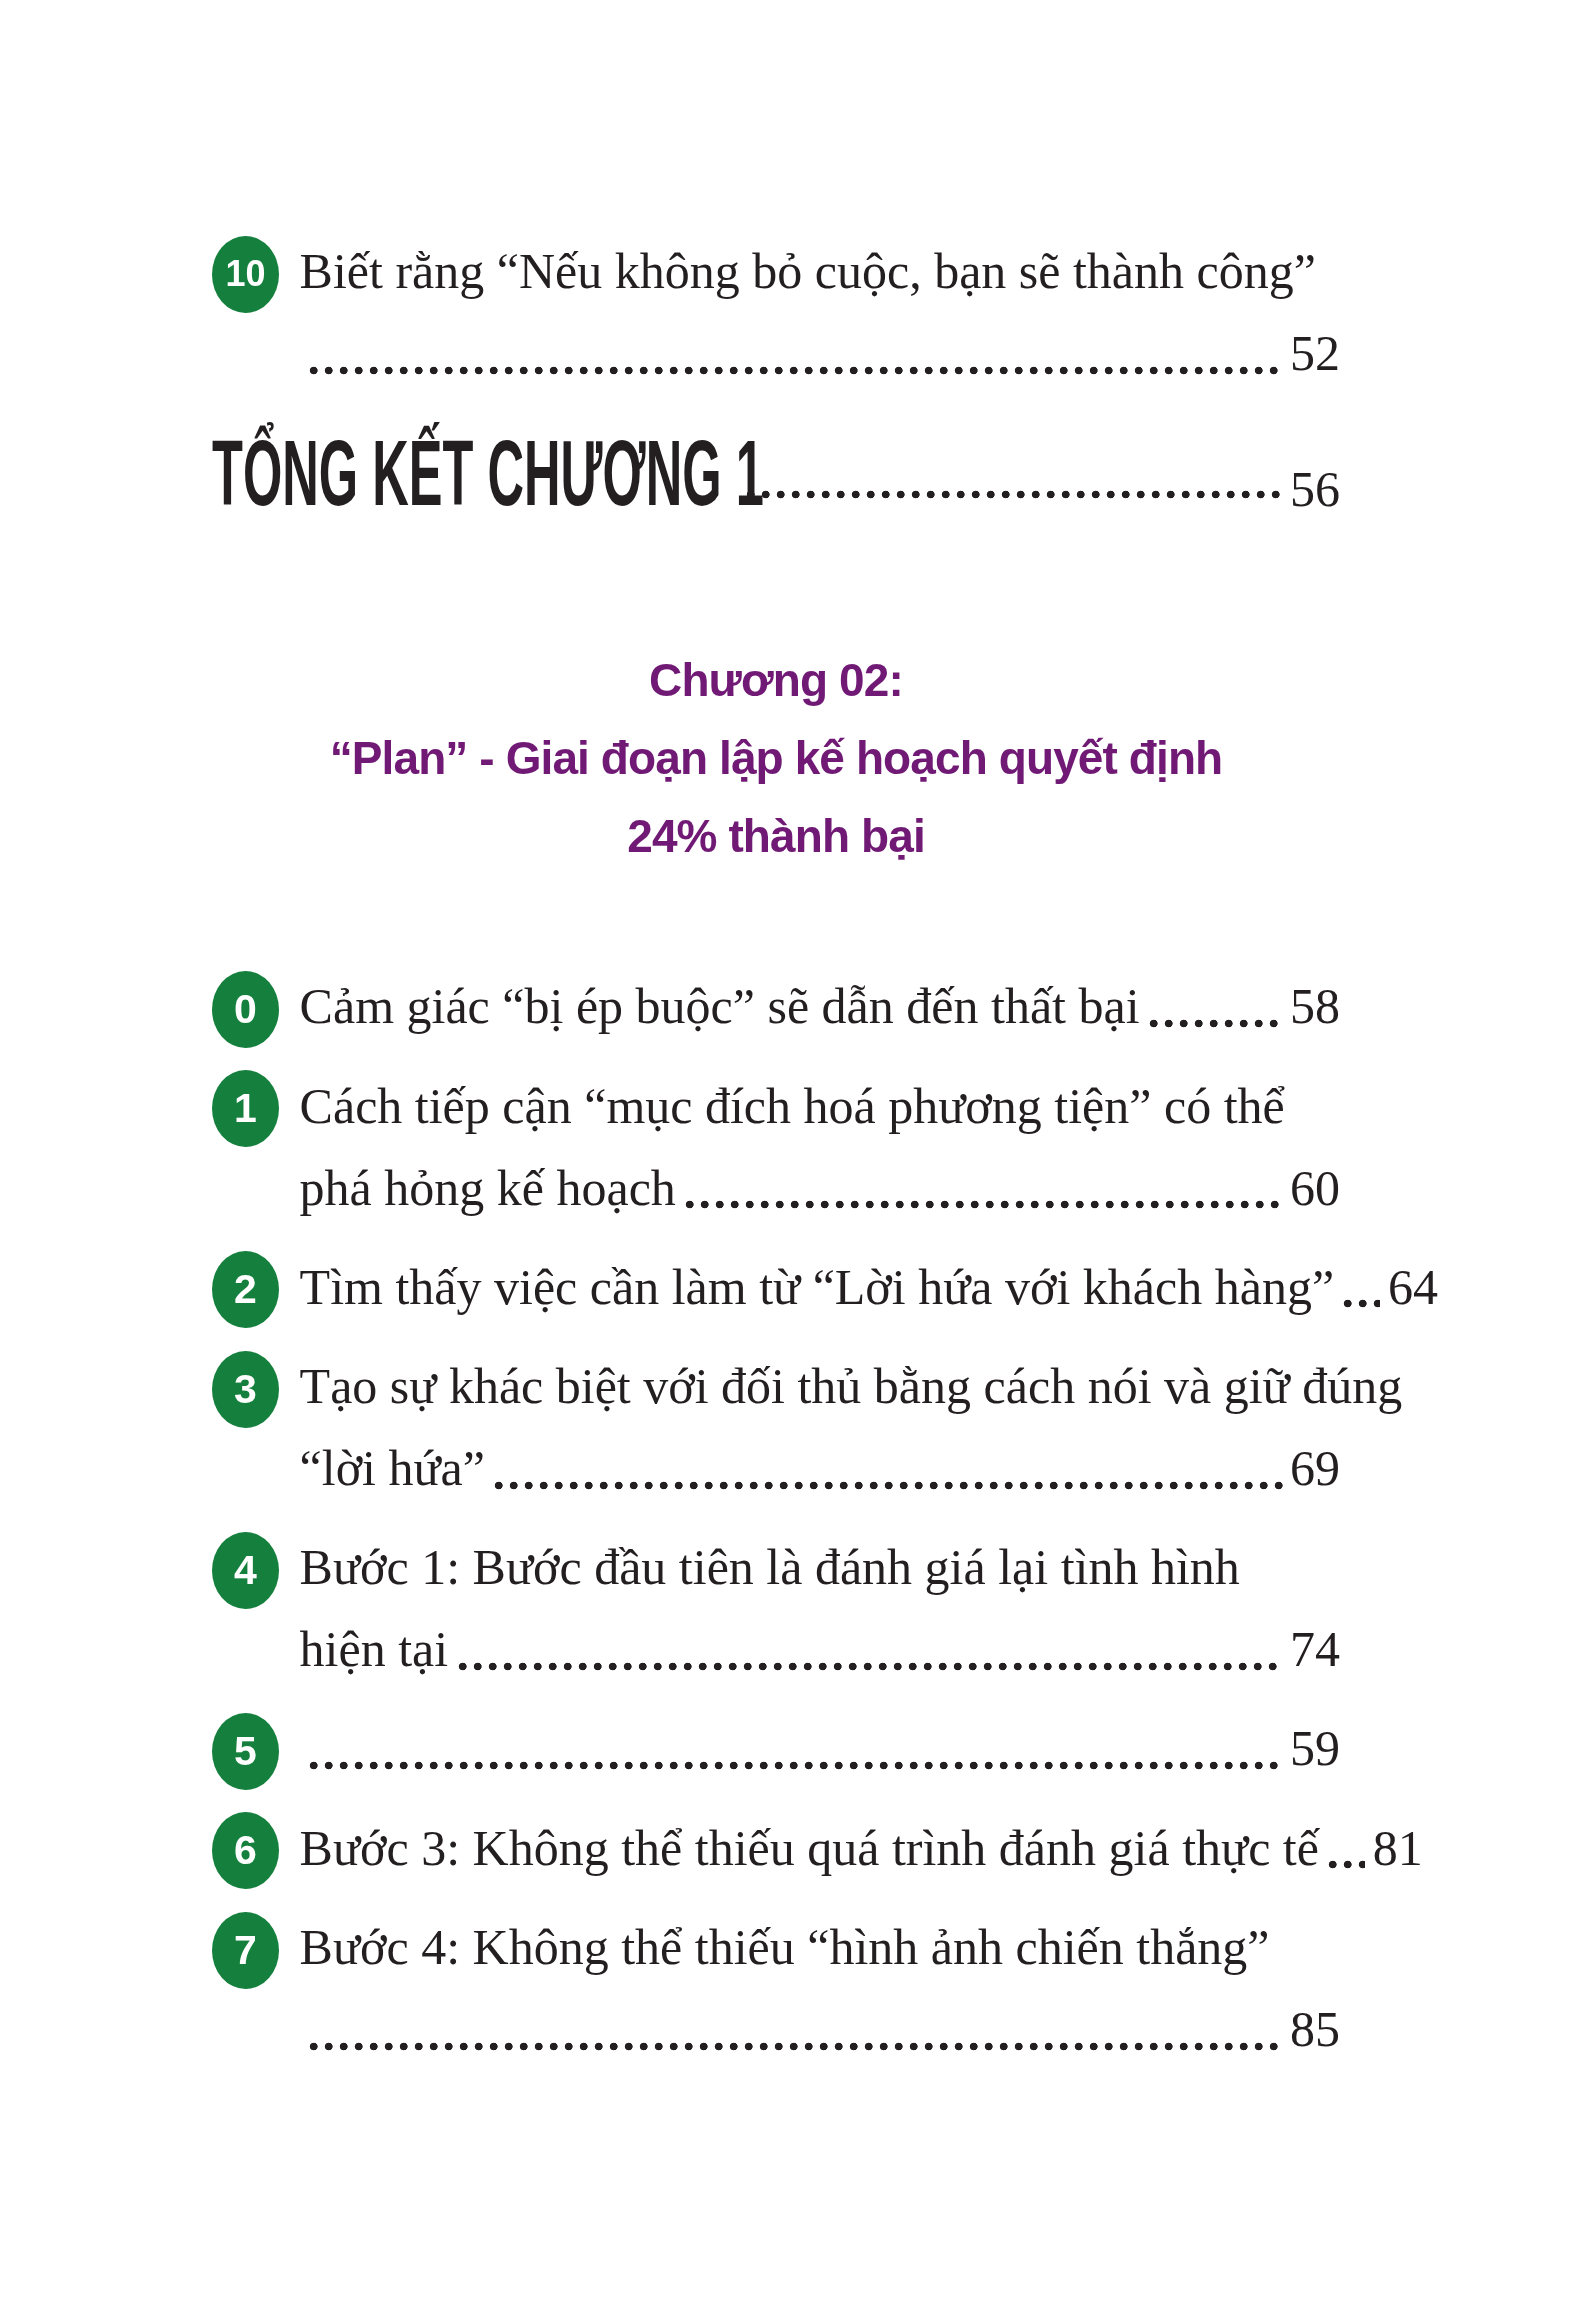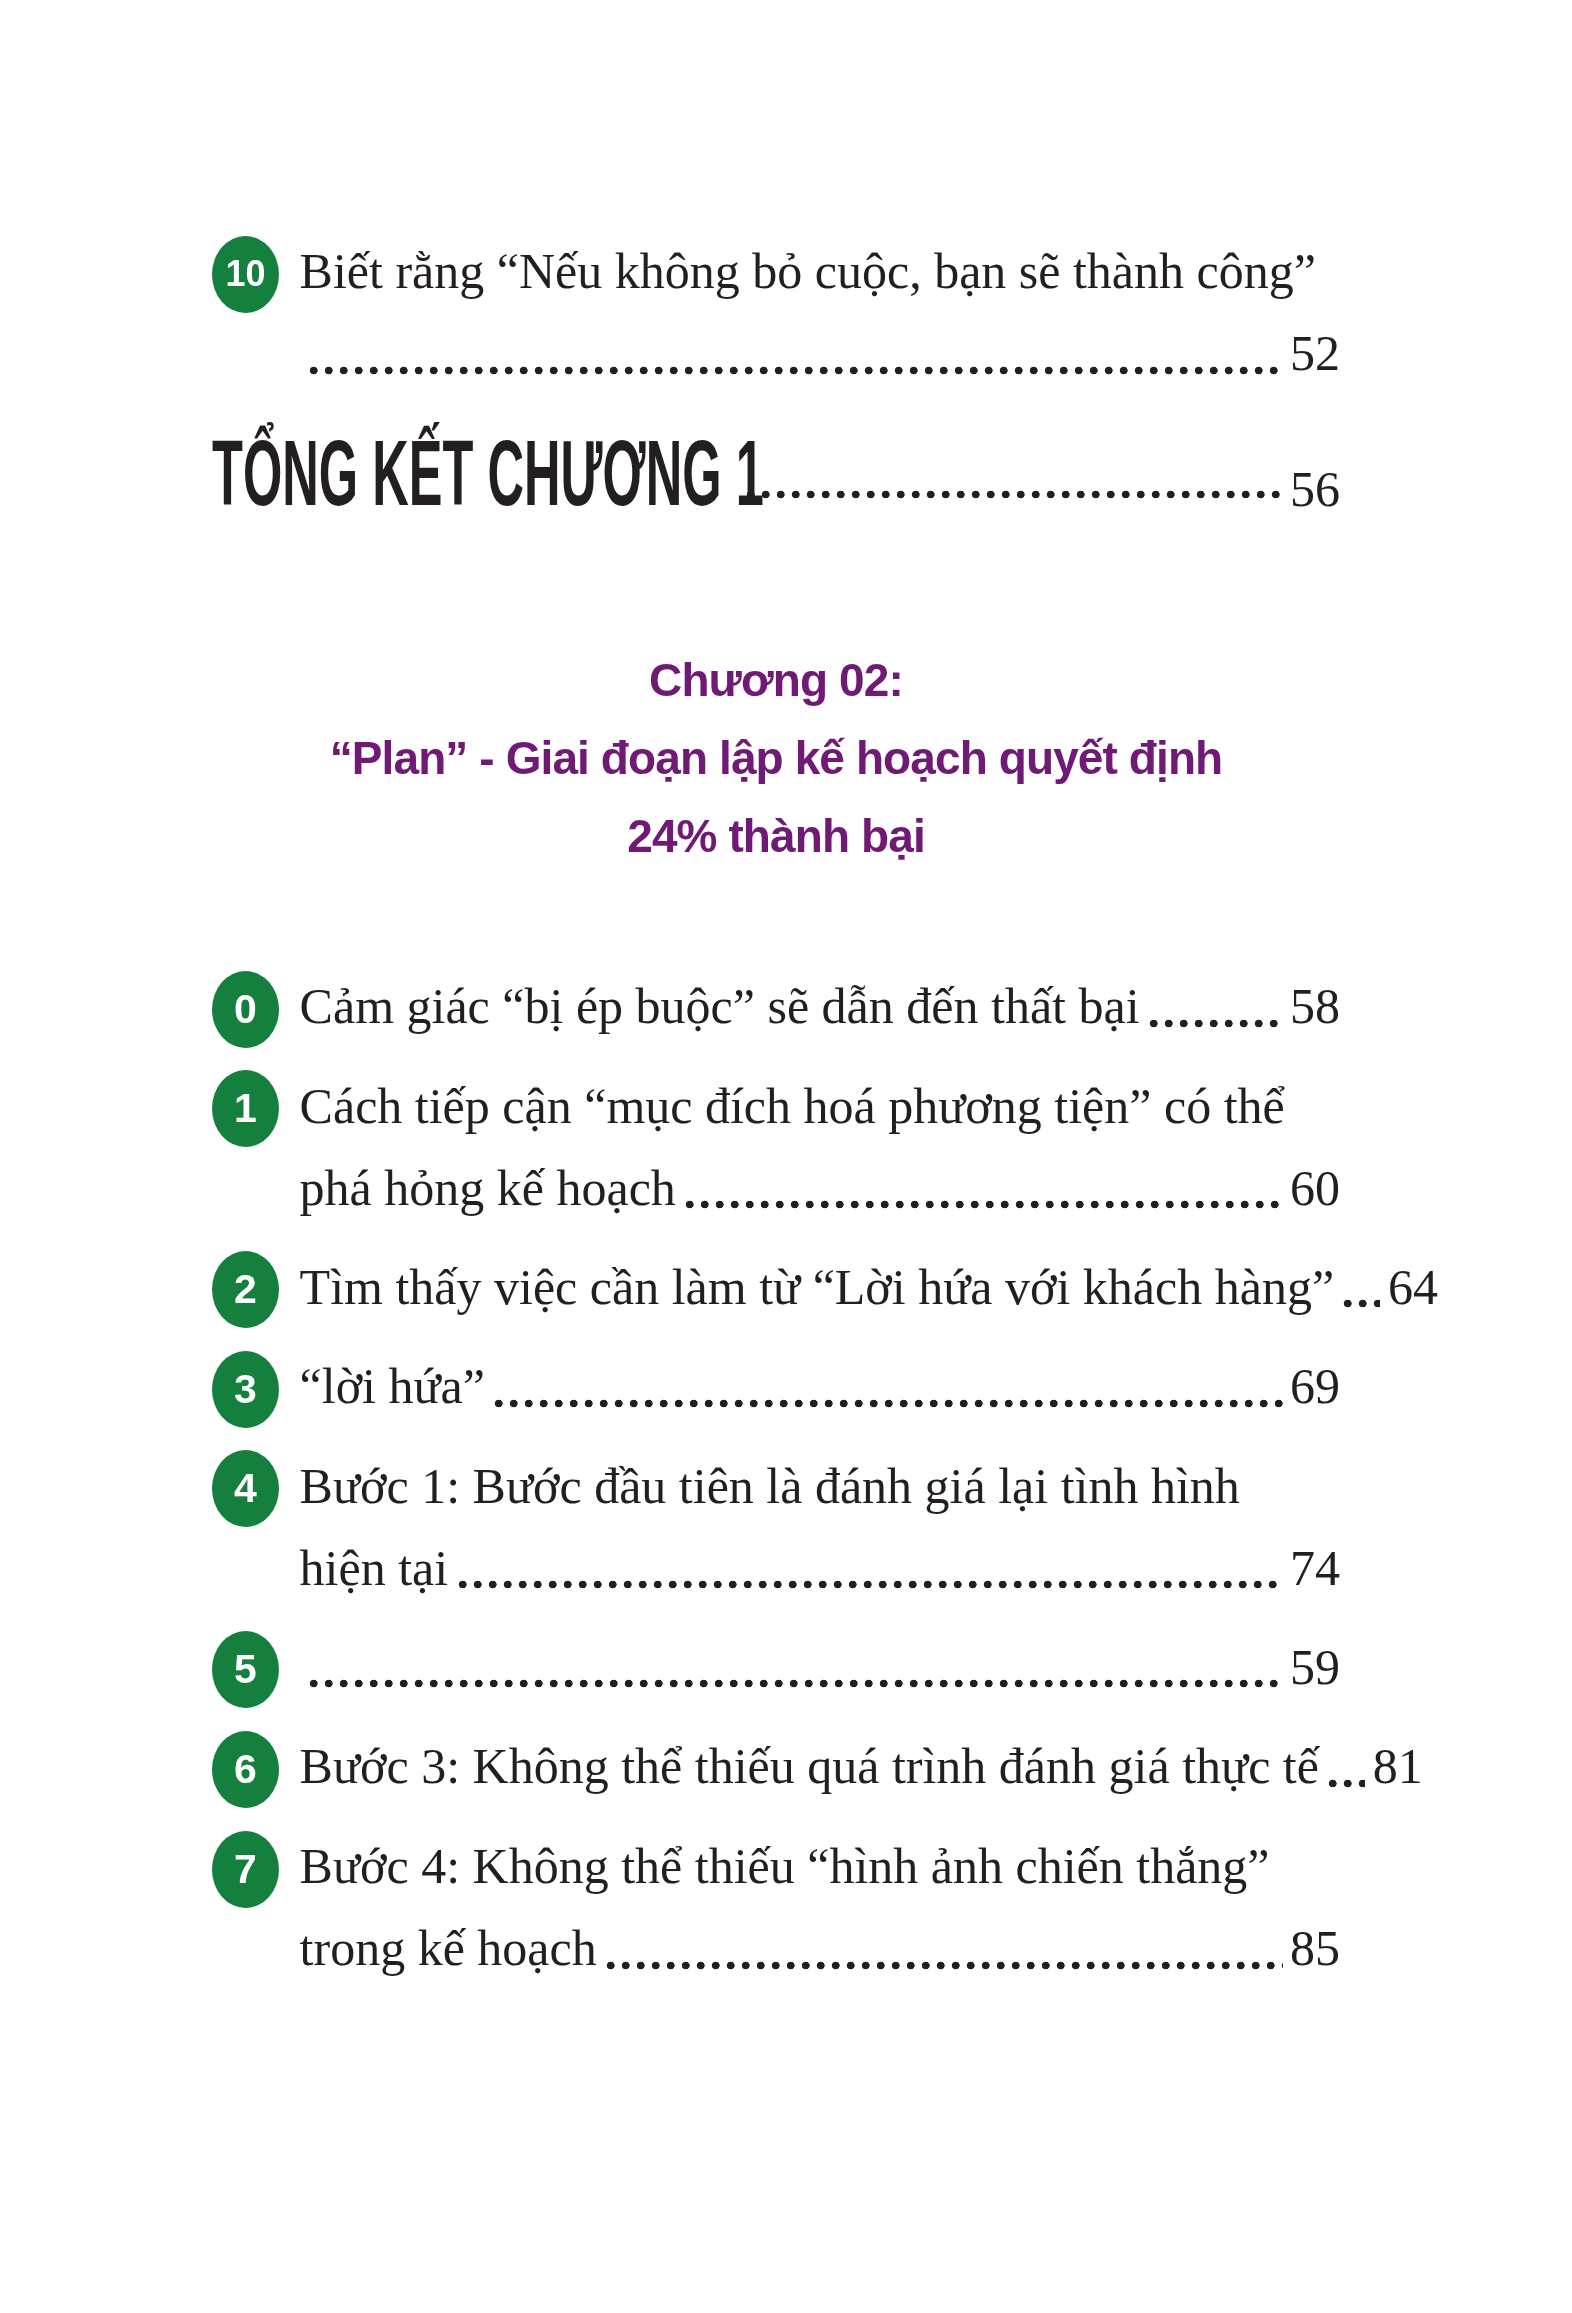--- a/index.html
+++ b/index.html
@@ -120,20 +120,23 @@
             <span class="leader"></span>
             <span class="pagenum">64</span>
           </div>
         </div>
       </div>
 
       <div class="toc-item">
         <div class="badge">3</div>
         <div class="lines">
           <div class="line">
+            <span class="txt">Tạo sự khác biệt với đối thủ bằng cách nói và giữ đúng</span>
+          </div>
+          <div class="line">
             <span class="txt">“lời hứa”</span>
             <span class="leader"></span>
             <span class="pagenum">69</span>
           </div>
         </div>
       </div>
 
       <div class="toc-item">
         <div class="badge">4</div>
         <div class="lines">
@@ -169,21 +172,20 @@
         </div>
       </div>
 
       <div class="toc-item">
         <div class="badge">7</div>
         <div class="lines">
           <div class="line">
             <span class="txt">Bước 4: Không thể thiếu “hình ảnh chiến thắng”</span>
           </div>
           <div class="line">
-            <span class="txt">trong kế hoạch</span>
             <span class="leader"></span>
             <span class="pagenum">85</span>
           </div>
         </div>
       </div>
 
     </div>
   </div>
 </div>
 

